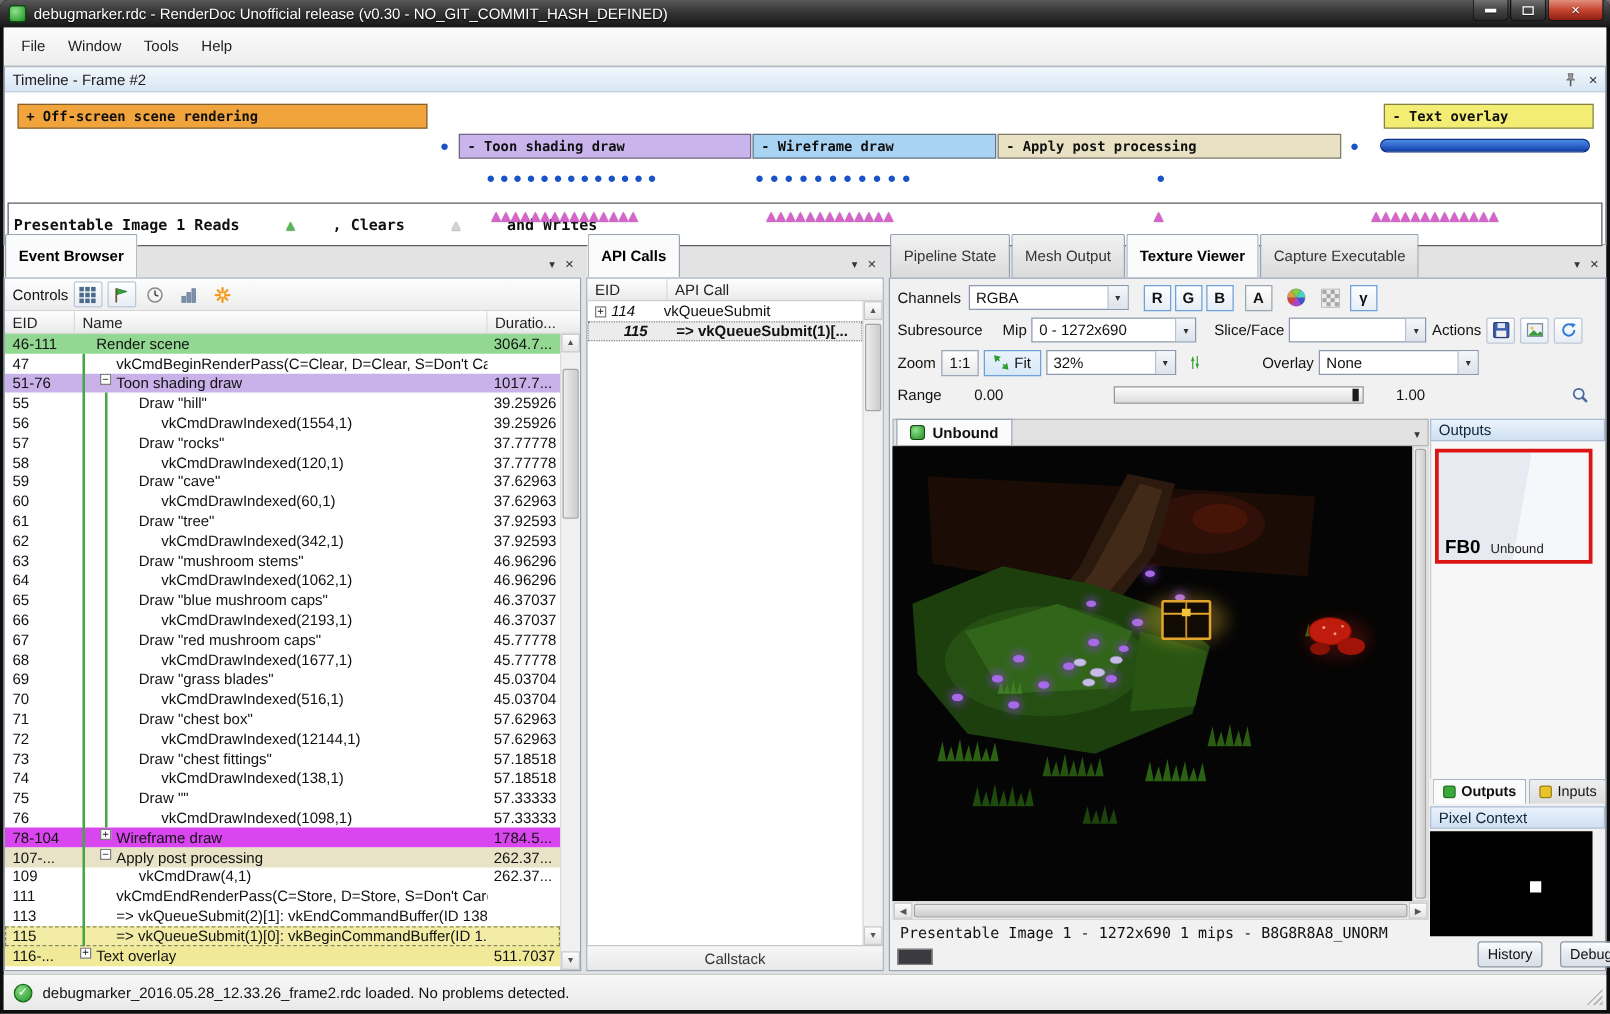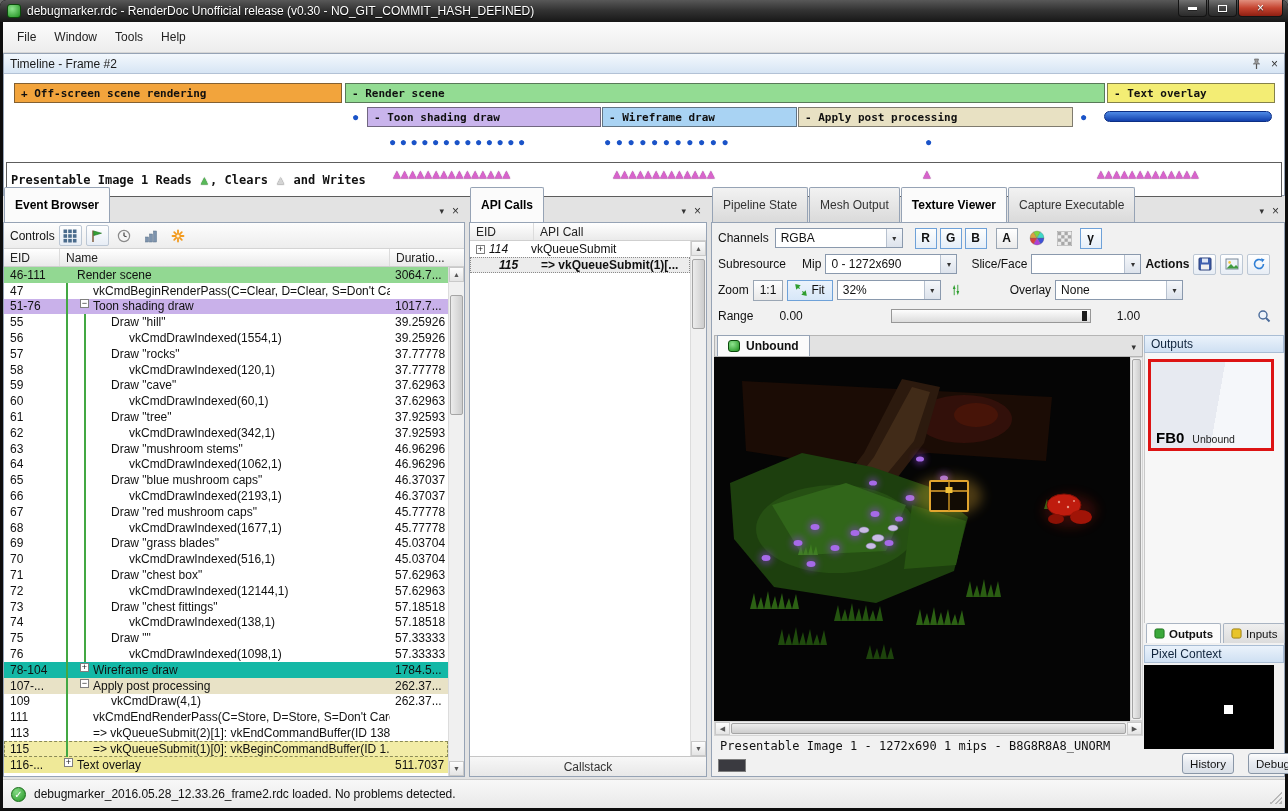--- a/index.html
+++ b/index.html
@@ -41,21 +41,21 @@
 .tl-body{position:absolute;left:0;top:20px;right:0;bottom:0;background:#fff;}
 .tl-bar{position:absolute;height:20px;border:1px solid rgba(40,40,40,.55);display:flex;align-items:center;padding:0 6px;font-family:"DejaVu Sans Mono",monospace;font-size:11px;font-weight:bold;white-space:nowrap;overflow:hidden;color:#101010;}
 .tl-orange{background:#f2a43c;}
 .tl-green{background:#93dc93;}
 .tl-yellow{background:#f3ed74;}
 .tl-purple{background:#c9b4ec;}
 .tl-blue{background:#a9d3f3;}
 .tl-tan{background:#e8e1c3;}
 .tl-dots{position:absolute;color:#1a53c8;font-size:12px;line-height:12px;white-space:nowrap;}
 .tl-pill{position:absolute;height:11px;border-radius:6px;background:linear-gradient(#4e8ae6,#1240ac);border:1px solid #0c2f84;}
-.usage-row{position:absolute;left:2px;right:2px;top:88px;height:35px;border:1px solid #5d5d5d;background:#fff;display:flex;align-items:center;padding-left:4px;font-family:"DejaVu Sans Mono",monospace;font-size:12px;font-weight:bold;}
+.usage-row{position:absolute;left:2px;right:2px;top:88px;height:35px;border:1px solid #5d5d5d;background:#fff;display:flex;align-items:center;padding-left:4px;font-family:"DejaVu Sans Mono",monospace;font-size:12px;font-weight:bold;gap:28px;}
 .usage-row span{white-space:pre;}
 .tri{font-size:12px;line-height:12px;margin:0 2px;}
 .tri-green{color:#58b858;text-shadow:0 0 1px #245a24;}
 .tri-gray{color:#d4d4d4;text-shadow:0 0 1px #555;}
 .tri-group{position:absolute;top:4px;color:#d863cc;font-size:13px;line-height:14px;letter-spacing:0;text-shadow:0 0 1px #7a3a74;white-space:nowrap;}
 
 
 .grid-head{display:flex;height:18px;background:linear-gradient(#fff,#eaeaea);border-bottom:1px solid #cfcfcf;font-size:12px;color:#222;align-items:center;}
 .grid-head>span{padding:0 6px;border-right:1px solid #dcdcdc;height:100%;display:flex;align-items:center;overflow:hidden;white-space:nowrap;}
 .eb-toolbar{height:26px;display:flex;align-items:center;gap:4px;padding:0 6px;background:linear-gradient(#fdfdfd,#ededed);border-bottom:1px solid #d4d4d4;}
@@ -66,21 +66,21 @@
 .eb-rows{position:absolute;left:0;top:44px;right:16px;bottom:0;overflow:hidden;font-size:12px;}
 .eb-row{display:flex;height:15.8px;align-items:center;white-space:nowrap;overflow:hidden;}
 .eb-row .c-eid{width:56px;padding-left:6px;flex:none;overflow:hidden;}
 .eb-row .c-name{width:330px;flex:none;display:flex;overflow:hidden;}
 .eb-row .c-dur{flex:1;padding-left:5px;overflow:hidden;}
 .ind0{padding-left:4px;}.ind1{padding-left:20px;}.ind2{padding-left:38px;}.ind3{padding-left:56px;}
 .exp{flex:none;width:9px;height:9px;border:1px solid #7f7f7f;background:#fff;font-size:9px;line-height:7px;text-align:center;margin-right:4px;color:#222;}
 .exp:empty{visibility:hidden;}
 .hl-green{background:#92d892;}
 .hl-purple{background:#c9b1ea;}
-.hl-blue{background:#14b8a6;}
+.hl-blue{background:#d946ef;}
 .hl-tan{background:#e8e2c6;}
 .hl-yellow{background:#efe998;}
 .hl-sel{background:#f2eca6;outline:1px dashed #8a8a56;outline-offset:-1px;}
 .guide{position:absolute;width:2px;background:#43a843;pointer-events:none;}
 
 .vscroll{position:absolute;right:0;width:16px;background:#f0f0f0;border-left:1px solid #dcdcdc;}
 .vscroll .arr{position:absolute;left:0;width:15px;height:15px;display:flex;align-items:center;justify-content:center;font-size:7px;color:#555;background:linear-gradient(#fdfdfd,#e4e4e4);border:1px solid #c9c9c9;}
 .vscroll .arr.up{top:0;}.vscroll .arr.down{bottom:0;}
 .vscroll .thumb{position:absolute;left:1px;width:13px;background:linear-gradient(90deg,#ececec,#cdcdcd);border:1px solid #a5a5a5;border-radius:2px;}
 
@@ -177,23 +177,20 @@
             <path d="M3.5 1h4l-0.8 3.2 2 1.8H2.3l2-1.8z" fill="#9a9a9a" stroke="#555" stroke-width="0.6"></path>
             <line x1="5.5" y1="6" x2="5.5" y2="11" stroke="#555" stroke-width="1.2"></line>
           </svg>
         <span class="close-glyph">×</span>
       </span>
     </div>
     <div class="tl-body">
       <div class="tl-bar tl-orange" style="left:10px;top:9px;width:328px;">
           <span>+ Off-screen scene rendering</span>
         </div>
-      <div class="tl-bar tl-green" style="left:341px;top:9px;width:760px;">
-          <span>- Render scene</span>
-        </div>
       <div class="tl-bar tl-yellow" style="left:1103px;top:9px;width:168px;">
           <span>- Text overlay</span>
         </div>
 
       <span class="tl-dots" style="left:348px;top:37px;">●</span>
       <div class="tl-bar tl-purple" style="left:363px;top:33px;width:234px;">
           <span>- Toon shading draw</span>
         </div>
       <div class="tl-bar tl-blue" style="left:598px;top:33px;width:195px;">
           <span>- Wireframe draw</span>
@@ -700,21 +697,21 @@
         <span class="lbl" style="margin-left:12px;">Mip</span>
         <div class="combo" style="width:132px;">
           <span>0 - 1272x690</span>
           <span class="carr">▾</span>
         </div>
         <span class="lbl" style="margin-left:10px;">Slice/Face</span>
         <div class="combo" style="width:110px;">
           <span></span>
           <span class="carr">▾</span>
         </div>
-        <span class="lbl" style="margin-left:auto;font-weight:bold;">Actions</span>
+        <span class="lbl" style="margin-left:auto;">Actions</span>
         <div class="icon-btn">
           <svg width="14" height="14" viewBox="0 0 14 14">
               <rect x="1" y="1" width="12" height="12" rx="1" fill="#3f5fae" stroke="#2a3f78"></rect>
               <rect x="4" y="1.5" width="6" height="4" fill="#dfe7f5"></rect>
               <rect x="3" y="7.5" width="8" height="5" fill="#f0f0f0"></rect>
             </svg>
         </div>
         <div class="icon-btn">
           <svg width="14" height="14" viewBox="0 0 14 14">
               <rect x="1" y="2" width="12" height="10" fill="#eef3f8" stroke="#7a8a9a"></rect>

